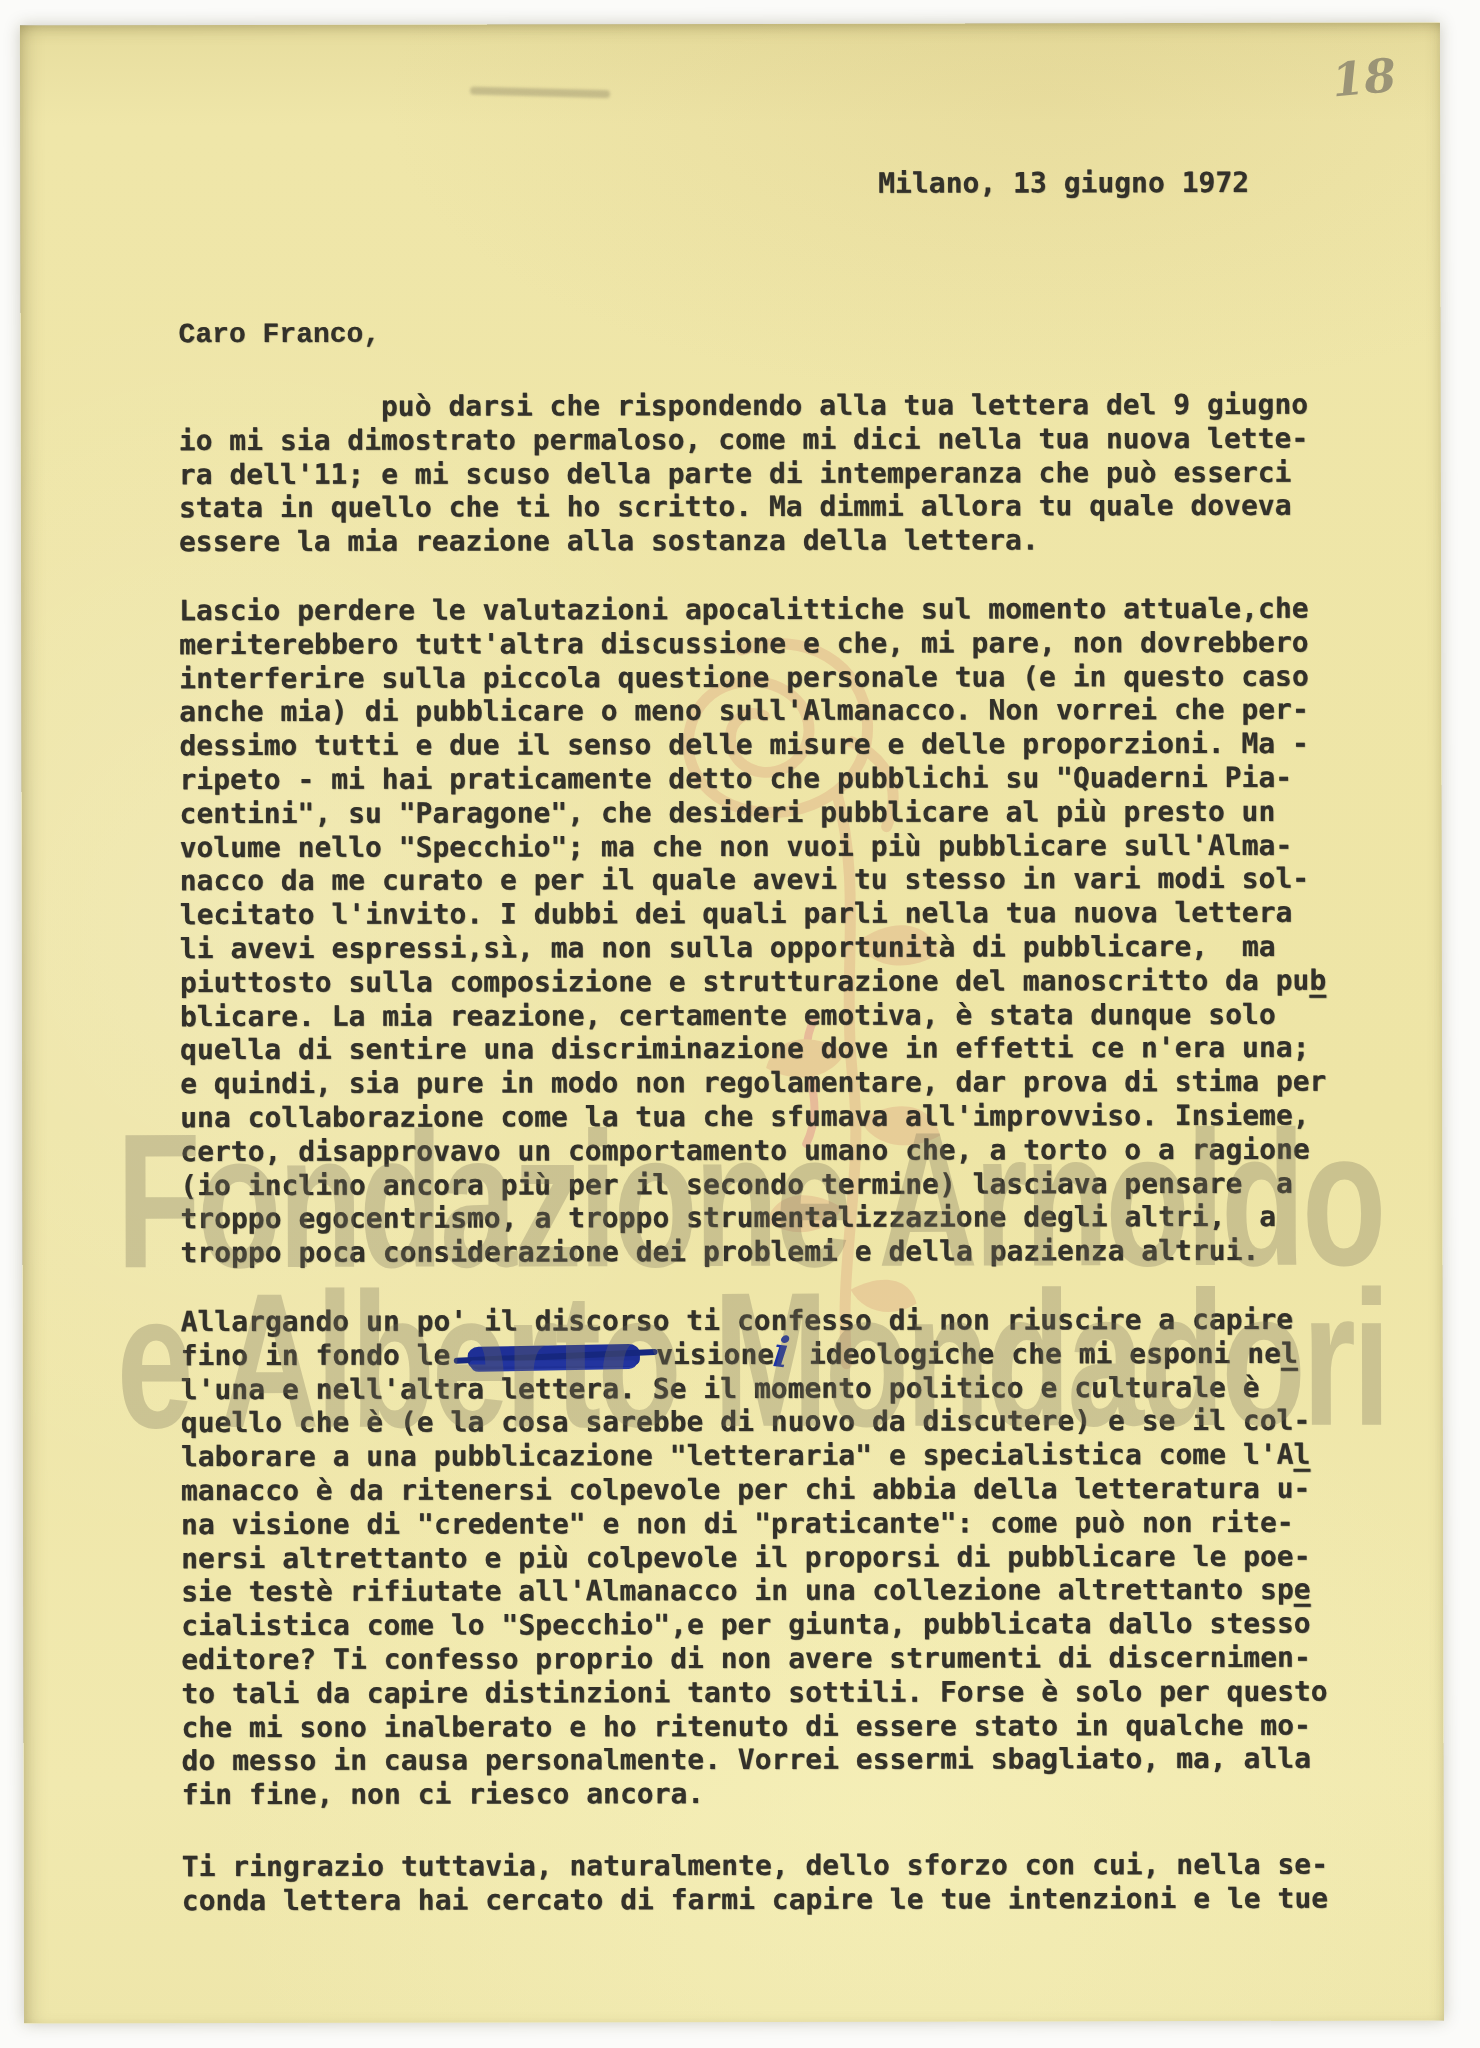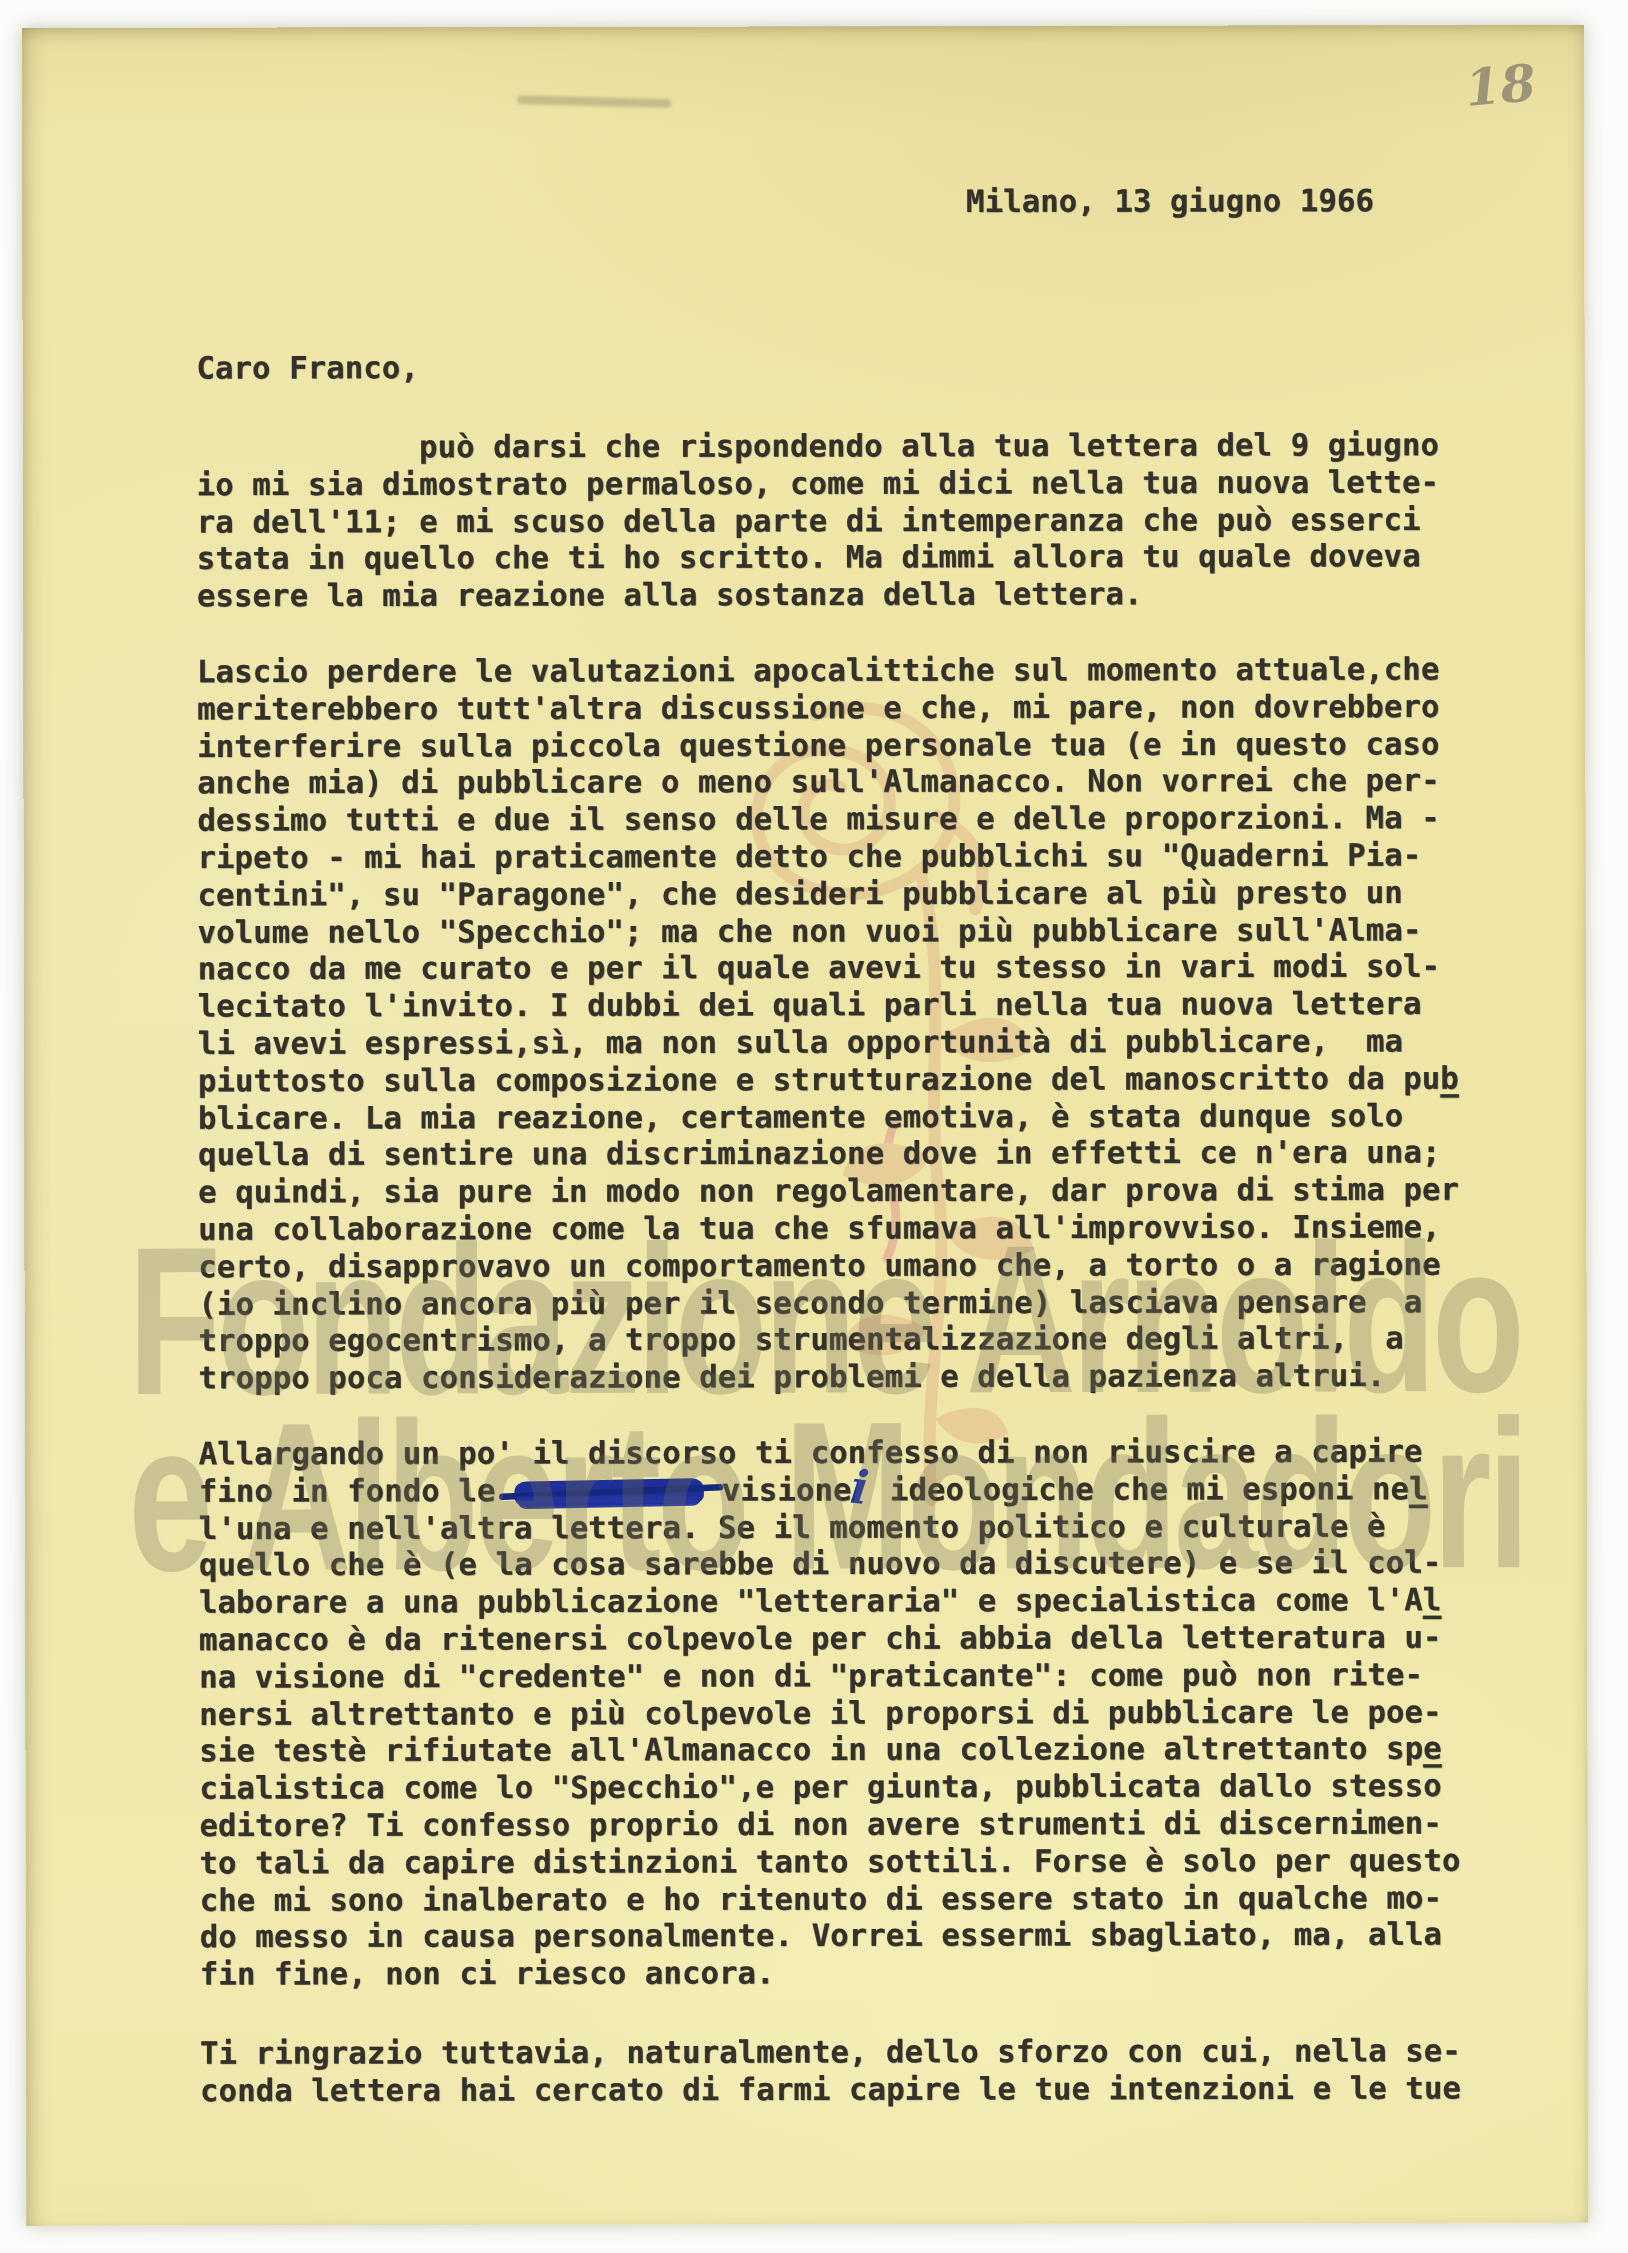--- a/index.html
+++ b/index.html
@@ -22,21 +22,21 @@
       inset -10px 0 16px -12px rgba(95,85,40,0.30);
     transform:rotate(-0.12deg);
   }
   .typed {
     position:absolute; left:158px; white-space:pre; z-index:2;
     font-family:"DejaVu Sans Mono","Liberation Mono",monospace;
     font-weight:700; font-size:28px; line-height:33.8px; color:#33312a;
     text-shadow:0.5px 0.5px 0.7px rgba(51,49,42,0.5), -0.3px 0 0.5px rgba(51,49,42,0.3);
   }
   .date-line { left:858px; top:143px; }
-  .salutation { top:293px; }
+  .salutation { top:293px;font-family:Liberation Mono, monospace; }
   .para1 { top:365px; }
   .para2 { top:569px; }
   .para3 { top:1280px; }
   .para4 { top:1825px; }
   .cont { text-decoration:underline; text-decoration-thickness:3px; text-underline-offset:5px; }
   .scribble {
     display:inline-block; width:172px; height:23px; vertical-align:-4px;
     background:#1e2f96; border-radius:11px/9px; position:relative;
     transform:rotate(-1deg);
     box-shadow:3px 2px 0 -3px #182a8c, -3px -1px 0 -4px #182a8c, 0 5px 0 -3px #2a3da8;
@@ -93,21 +93,21 @@
       </g>
       <g fill="#e3ba8c" stroke="none">
         <path d="M255 320 C 295 292 328 302 338 332 C 306 352 268 346 255 320 Z"></path>
         <path d="M244 430 C 206 408 172 416 164 446 C 196 464 230 456 244 430 Z"></path>
         <path d="M258 498 C 298 474 330 484 338 514 C 306 532 270 524 258 498 Z"></path>
         <path d="M240 586 C 204 564 172 572 164 600 C 194 618 226 612 240 586 Z"></path>
         <path d="M248 668 C 282 650 308 658 314 682 C 288 698 260 690 248 668 Z"></path>
       </g>
     </svg>
 
-    <div class="typed date-line">Milano, 13 giugno 1966</div>
+    <div class="typed date-line">Milano, 13 giugno 1972</div>
 
     <div class="typed salutation">Caro Franco,</div>
 
     <div class="typed para1">            può darsi che rispondendo alla tua lettera del 9 giugno
 io mi sia dimostrato permaloso, come mi dici nella tua nuova lette-
 ra dell'11; e mi scuso della parte di intemperanza che può esserci
 stata in quello che ti ho scritto. Ma dimmi allora tu quale doveva
 essere la mia reazione alla sostanza della lettera.</div>
 
     <div class="typed para2"><span>Lascio perdere le valutazioni apocalittiche sul momento attuale,che

